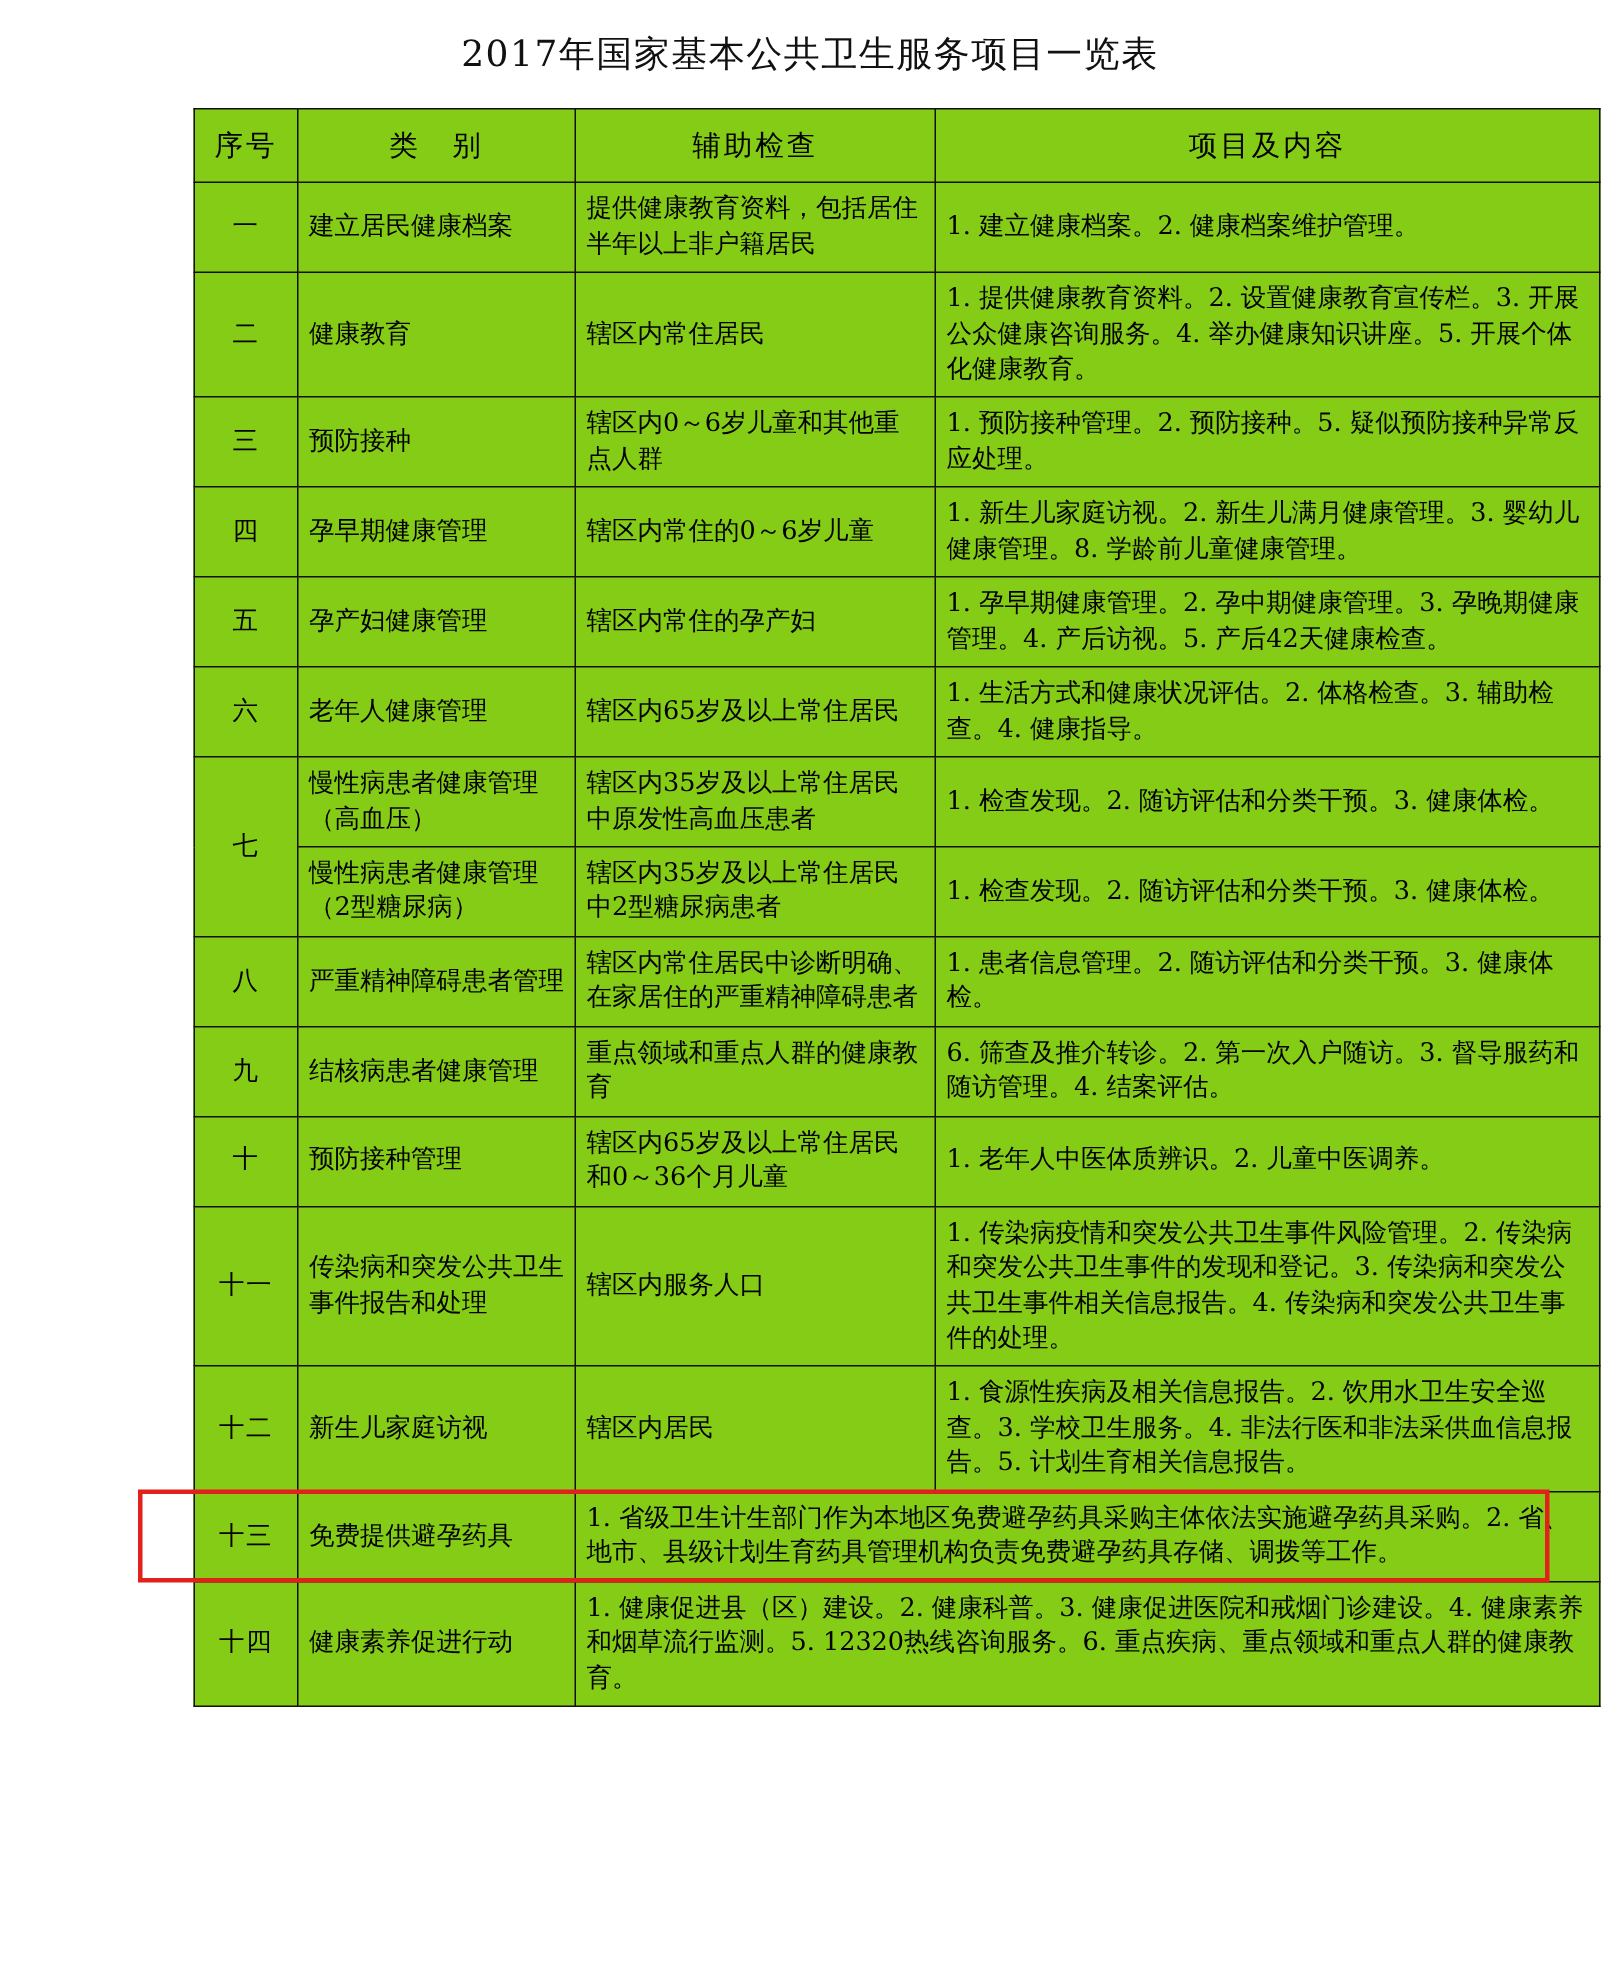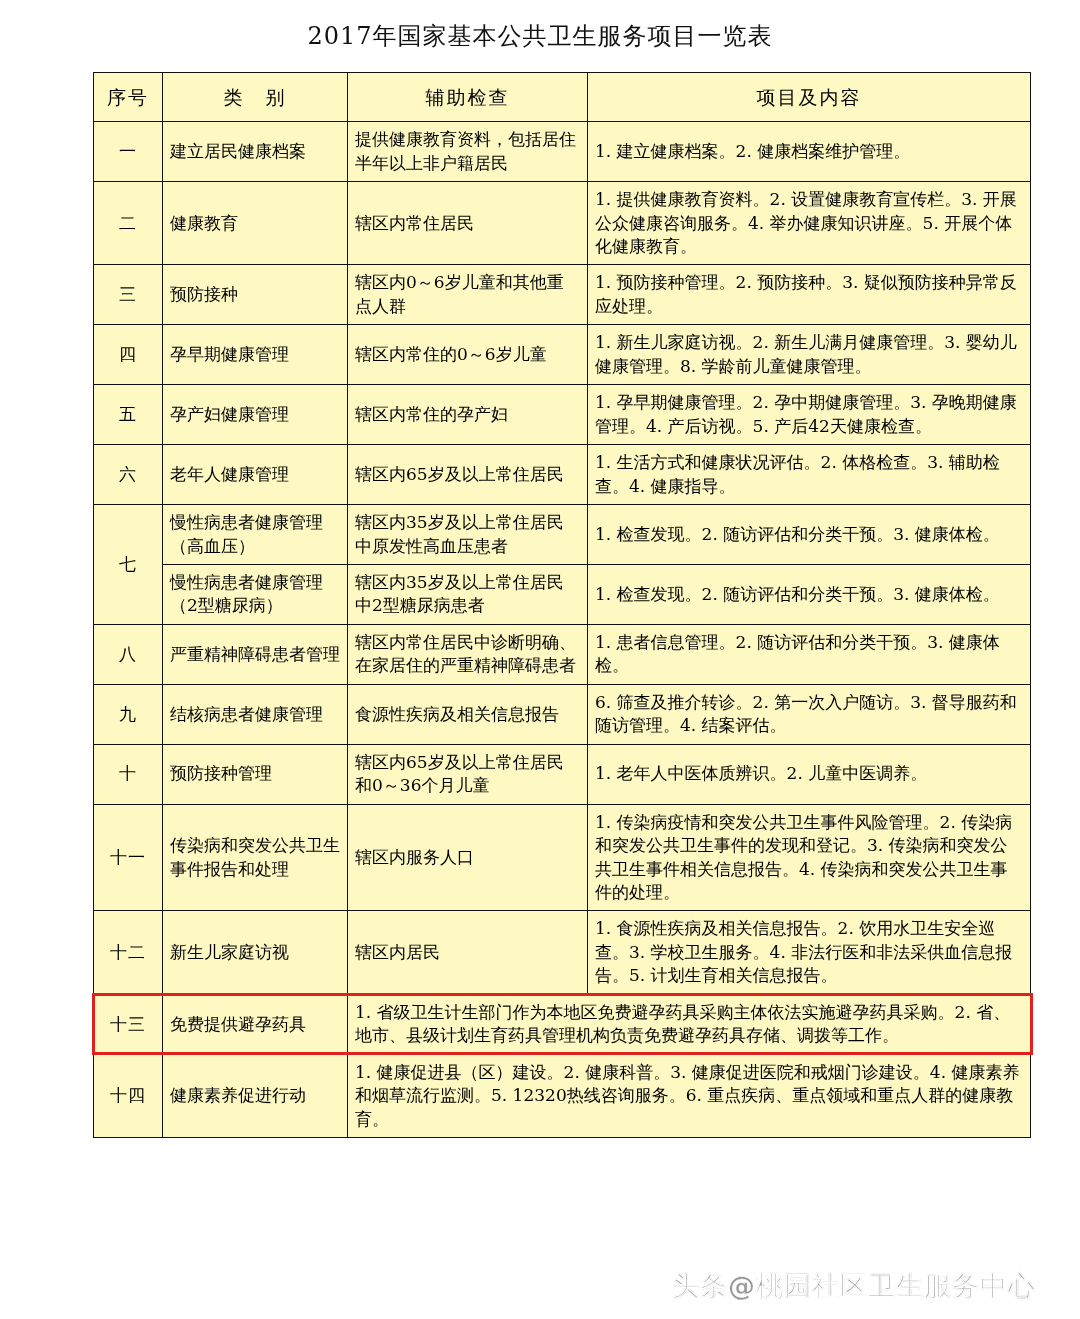--- a/index.html
+++ b/index.html
@@ -36,21 +36,22 @@
   .table-wrap {
     position: absolute;
     left: 93px;
     top: 72px;
     width: 885px;
   }
   table.main {
     border-collapse: collapse;
     width: 885px;
     table-layout: fixed;
-    background: #fef9c3;
+    background: #84cc16;
+    margin-left: 36px;
   }
   table.main td, table.main th {
     border: 1.5px solid #111;
     vertical-align: middle;
     padding: 6px 7px;
     font-size: 17px;
     line-height: 1.38;
     font-weight: normal;
     font-family: "DejaVu Serif", "Liberation Serif", serif;
   }
@@ -119,21 +120,21 @@
           <td class="idx">二</td>
           <td>健康教育</td>
           <td>辖区内常住居民</td>
           <td>1. 提供健康教育资料。2. 设置健康教育宣传栏。3. 开展公众健康咨询服务。4. 举办健康知识讲座。5. 开展个体化健康教育。</td>
         </tr>
 
         <tr>
           <td class="idx">三</td>
           <td>预防接种</td>
           <td>辖区内0～6岁儿童和其他重点人群</td>
-          <td>1. 预防接种管理。2. 预防接种。3. 疑似预防接种异常反应处理。</td>
+          <td>1. 预防接种管理。2. 预防接种。5. 疑似预防接种异常反应处理。</td>
         </tr>
 
         <tr>
           <td class="idx">四</td>
           <td>孕早期健康管理</td>
           <td>辖区内常住的0～6岁儿童</td>
           <td>1. 新生儿家庭访视。2. 新生儿满月健康管理。3. 婴幼儿健康管理。8. 学龄前儿童健康管理。</td>
         </tr>
 
         <tr>
@@ -166,21 +167,21 @@
         <tr>
           <td class="idx">八</td>
           <td>严重精神障碍患者管理</td>
           <td>辖区内常住居民中诊断明确、在家居住的严重精神障碍患者</td>
           <td>1. 患者信息管理。2. 随访评估和分类干预。3. 健康体检。</td>
         </tr>
 
         <tr>
           <td class="idx">九</td>
           <td>结核病患者健康管理</td>
-          <td>食源性疾病及相关信息报告</td>
+          <td>重点领域和重点人群的健康教育</td>
           <td>6. 筛查及推介转诊。2. 第一次入户随访。3. 督导服药和随访管理。4. 结案评估。</td>
         </tr>
 
         <tr>
           <td class="idx">十</td>
           <td>预防接种管理</td>
           <td>辖区内65岁及以上常住居民和0～36个月儿童</td>
           <td>1. 老年人中医体质辨识。2. 儿童中医调养。</td>
         </tr>
 
@@ -209,15 +210,14 @@
           <td>健康素养促进行动</td>
           <td colspan="2">1. 健康促进县（区）建设。2. 健康科普。3. 健康促进医院和戒烟门诊建设。4. 健康素养和烟草流行监测。5. 12320热线咨询服务。6. 重点疾病、重点领域和重点人群的健康教育。</td>
         </tr>
 
       </tbody>
     </table>
 
     <div class="red-overlay" id="red-box" style="left: -1.5px; top: 921.312px; width: 941px; height: 61.9062px; border-color: rgb(226, 33, 28);"></div>
   </div>
 
-  <div class="watermark">头条@桃园社区卫生服务中心</div>
 
 </div>
 
 </body></html>

